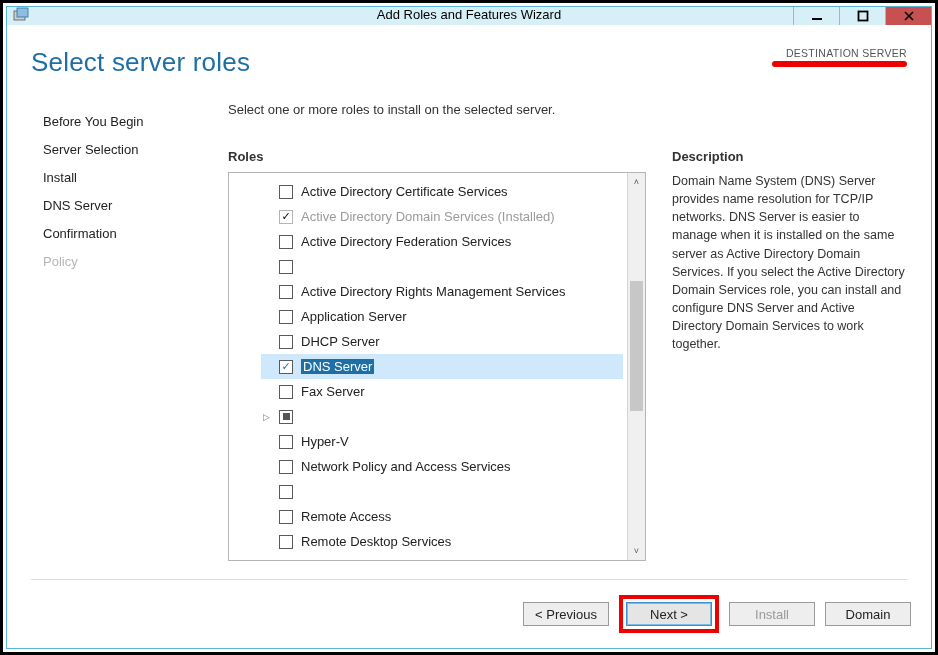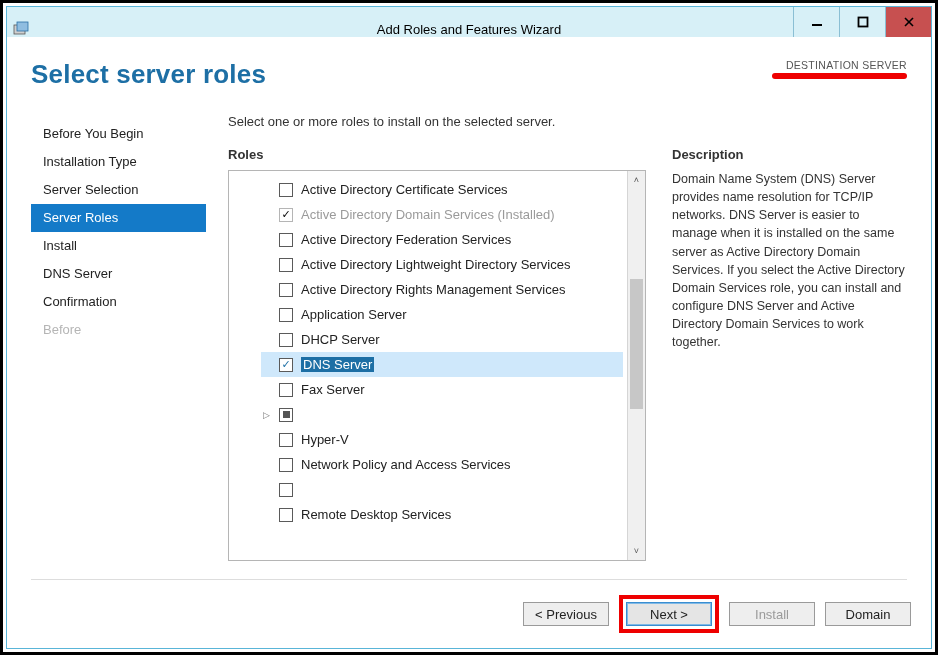--- a/index.html
+++ b/index.html
@@ -1,37 +1,37 @@
 <!DOCTYPE html>
 <html><head>
 <meta charset="utf-8">
 <style>
   * { box-sizing: border-box; }
   html, body { margin:0; padding:0; font-family: "Segoe UI", Arial, sans-serif; background:#fff; }
   .outer-border { border:3px solid #000; width:938px; height:655px; padding:3px; }
   .window { width:100%; height:100%; border:1px solid #59b5d8; display:flex; flex-direction:column; background:#fff; }
-  .titlebar { height:30px; background:#d7f0f7; display:flex; align-items:flex-end; position:relative; }
+  .titlebar { height:30px; background:#d7f0f7; display:flex; align-items:flex-start; position:relative; }
   .title-icon { width:16px; height:16px; margin-left:6px; }
   .title-text { position:absolute; left:50%; transform:translateX(-50%); font-size:13px; color:#000; }
   .win-controls { margin-left:auto; display:flex; height:100%; }
   .win-btn { width:46px; height:100%; display:flex; align-items:center; justify-content:center; border-left:1px solid #8abfd4; font-size:14px; font-family: "Segoe UI Symbol", sans-serif; }
   .win-btn.close { background:#c75050; color:#000; }
   .body { flex:1; display:flex; flex-direction:column; padding:0; }
   .header-row { display:flex; align-items:flex-start; padding:22px 24px 0 24px; }
-  .page-title { font-size:26px; font-weight:700; color:#1d6fa5; letter-spacing:0.2px; }
+  .page-title { font-size:26px; font-weight:400; color:#1d6fa5; letter-spacing:0.2px; }
   .dest-block { margin-left:auto; text-align:right; }
   .dest-label { font-size:10.5px; color:#555; letter-spacing:0.3px; }
   .dest-underline { width:135px; height:6px; background:#e00; border-radius:3px; margin-top:2px; margin-left:auto; }
   .content { flex:1; display:flex; padding:24px 24px 0 24px; gap:0; }
   .sidebar { width:175px; flex-shrink:0; padding-top:6px; }
   .sidebar-item { height:28px; line-height:28px; padding-left:12px; font-size:13px; color:#222; cursor:pointer; white-space:nowrap; }
   .sidebar-item.active { background:#147ac8; color:#fff; }
   .sidebar-item.disabled { color:#b5b5b5; cursor:default; }
   .main-col { flex:1; display:flex; flex-direction:column; padding-left:22px; }
-  .instruction { font-size:13px; color:#333; margin-bottom:18px; }
+  .instruction { font-size:13px; color:#333; margin-bottom:32px; }
   .two-col { display:flex; flex:1; gap:26px; min-height:0; }
   .roles-col { flex:1; display:flex; flex-direction:column; min-width:0; }
   .section-head { font-size:13px; font-weight:700; color:#333; margin-bottom:8px; }
   .roles-box { border:1px solid #b5b5b5; flex:1; display:flex; min-height:0; }
   .roles-list { flex:1; overflow:hidden; padding:6px 4px; }
   .role-row { display:flex; align-items:center; height:25px; padding-left:18px; font-size:13px; color:#222; position:relative;margin-left:28px; }
   .role-row .cb { width:14px; height:14px; border:1px solid #5a5a5a; margin-right:8px; display:flex; align-items:center; justify-content:center; background:#fff; flex-shrink:0; }
   .role-row .cb.checked::after { content:"\2713"; font-size:11px; color:#000; line-height:1; }
   .role-row .cb.checked-blue::after { content:"\2713"; font-size:11px; color:#1d6fa5; line-height:1; }
   .role-row .cb.square::after { content:""; width:7px; height:7px; background:#555; display:block; }
@@ -92,27 +92,25 @@
         <div class="page-title">Select server roles</div>
         <div class="dest-block">
           <div class="dest-label">DESTINATION SERVER</div>
           <div class="dest-underline"></div>
         </div>
       </div>
 
       <div class="content">
         <div class="sidebar">
           <div class="sidebar-item">Before You Begin</div>
-          <div class="sidebar-item">Installation Type</div>
           <div class="sidebar-item">Server Selection</div>
-          <div class="sidebar-item active">Server Roles</div>
           <div class="sidebar-item">Install</div>
           <div class="sidebar-item">DNS Server</div>
           <div class="sidebar-item">Confirmation</div>
-          <div class="sidebar-item disabled">Before</div>
+          <div class="sidebar-item disabled">Policy</div>
         </div>
 
         <div class="main-col">
           <div class="instruction">Select one or more roles to install on the selected server.</div>
 
           <div class="two-col">
             <div class="roles-col">
               <div class="section-head">Roles</div>
               <div class="roles-box">
                 <div class="roles-list">
@@ -123,21 +121,20 @@
                   <div class="role-row disabled">
                       <span class="cb checked"></span>
                       <span class="label">Active Directory Domain Services (Installed)</span>
                     </div>
                   <div class="role-row">
                       <span class="cb"></span>
                       <span class="label">Active Directory Federation Services</span>
                     </div>
                   <div class="role-row">
                       <span class="cb"></span>
-                      <span class="label">Active Directory Lightweight Directory Services</span>
                     </div>
                   <div class="role-row">
                       <span class="cb"></span>
                       <span class="label">Active Directory Rights Management Services</span>
                     </div>
                   <div class="role-row">
                       <span class="cb"></span>
                       <span class="label">Application Server</span>
                     </div>
                   <div class="role-row">
@@ -159,20 +156,24 @@
                   <div class="role-row">
                       <span class="cb"></span>
                       <span class="label">Hyper-V</span>
                     </div>
                   <div class="role-row">
                       <span class="cb"></span>
                       <span class="label">Network Policy and Access Services</span>
                     </div>
                   <div class="role-row">
                       <span class="cb"></span>
+                    </div>
+                  <div class="role-row">
+                      <span class="cb"></span>
+                      <span class="label">Remote Access</span>
                     </div>
                   <div class="role-row">
                       <span class="cb"></span>
                       <span class="label">Remote Desktop Services</span>
                     </div>
                 </div>
                 <div class="vscroll">
                   <div class="arrow">˄</div>
                   <div class="track">
                       <div class="thumb"></div>

